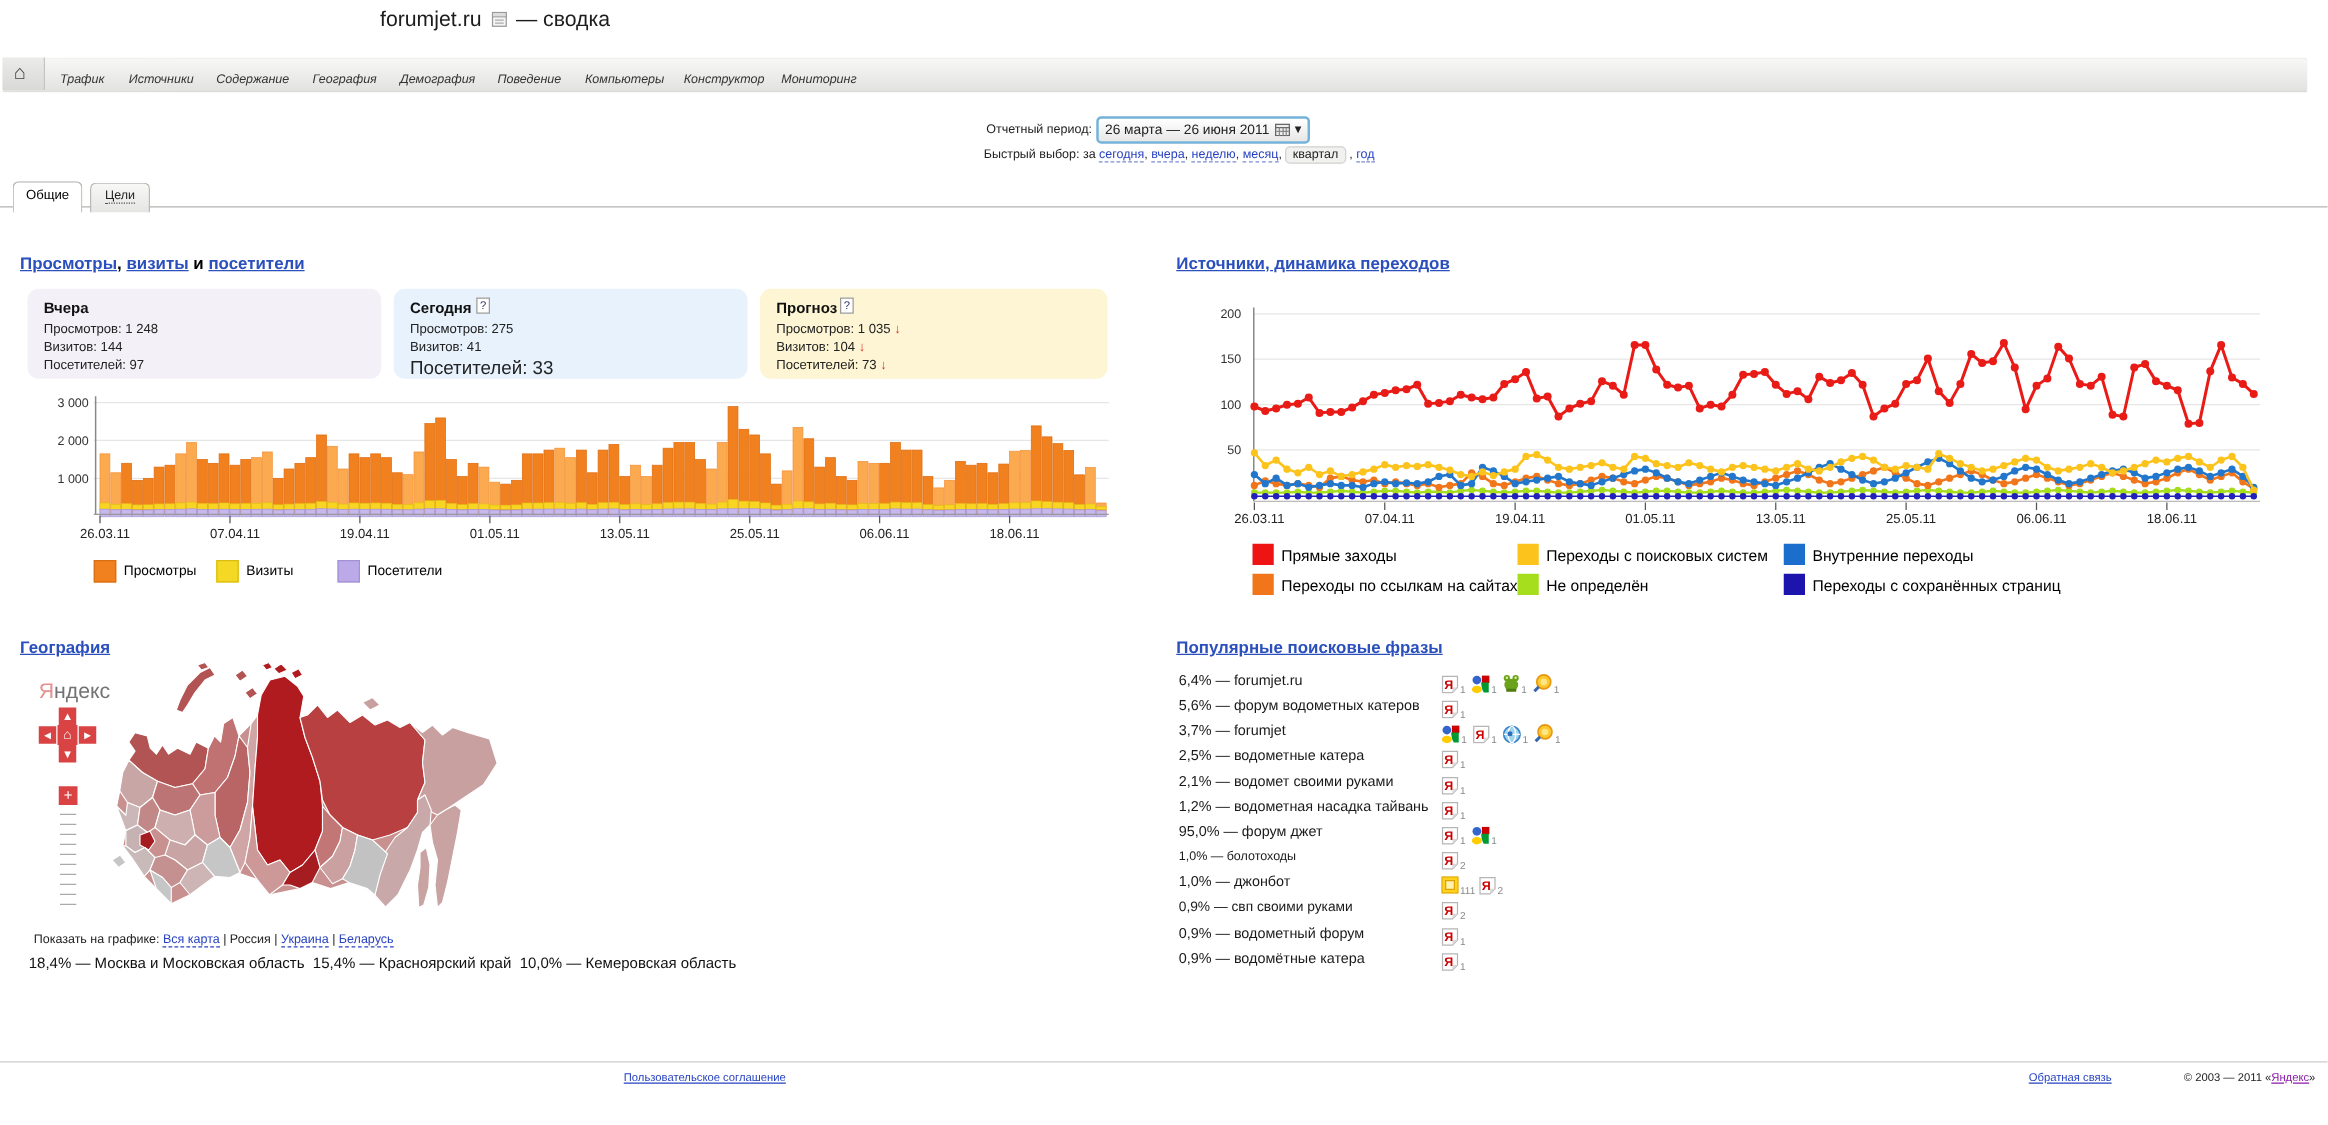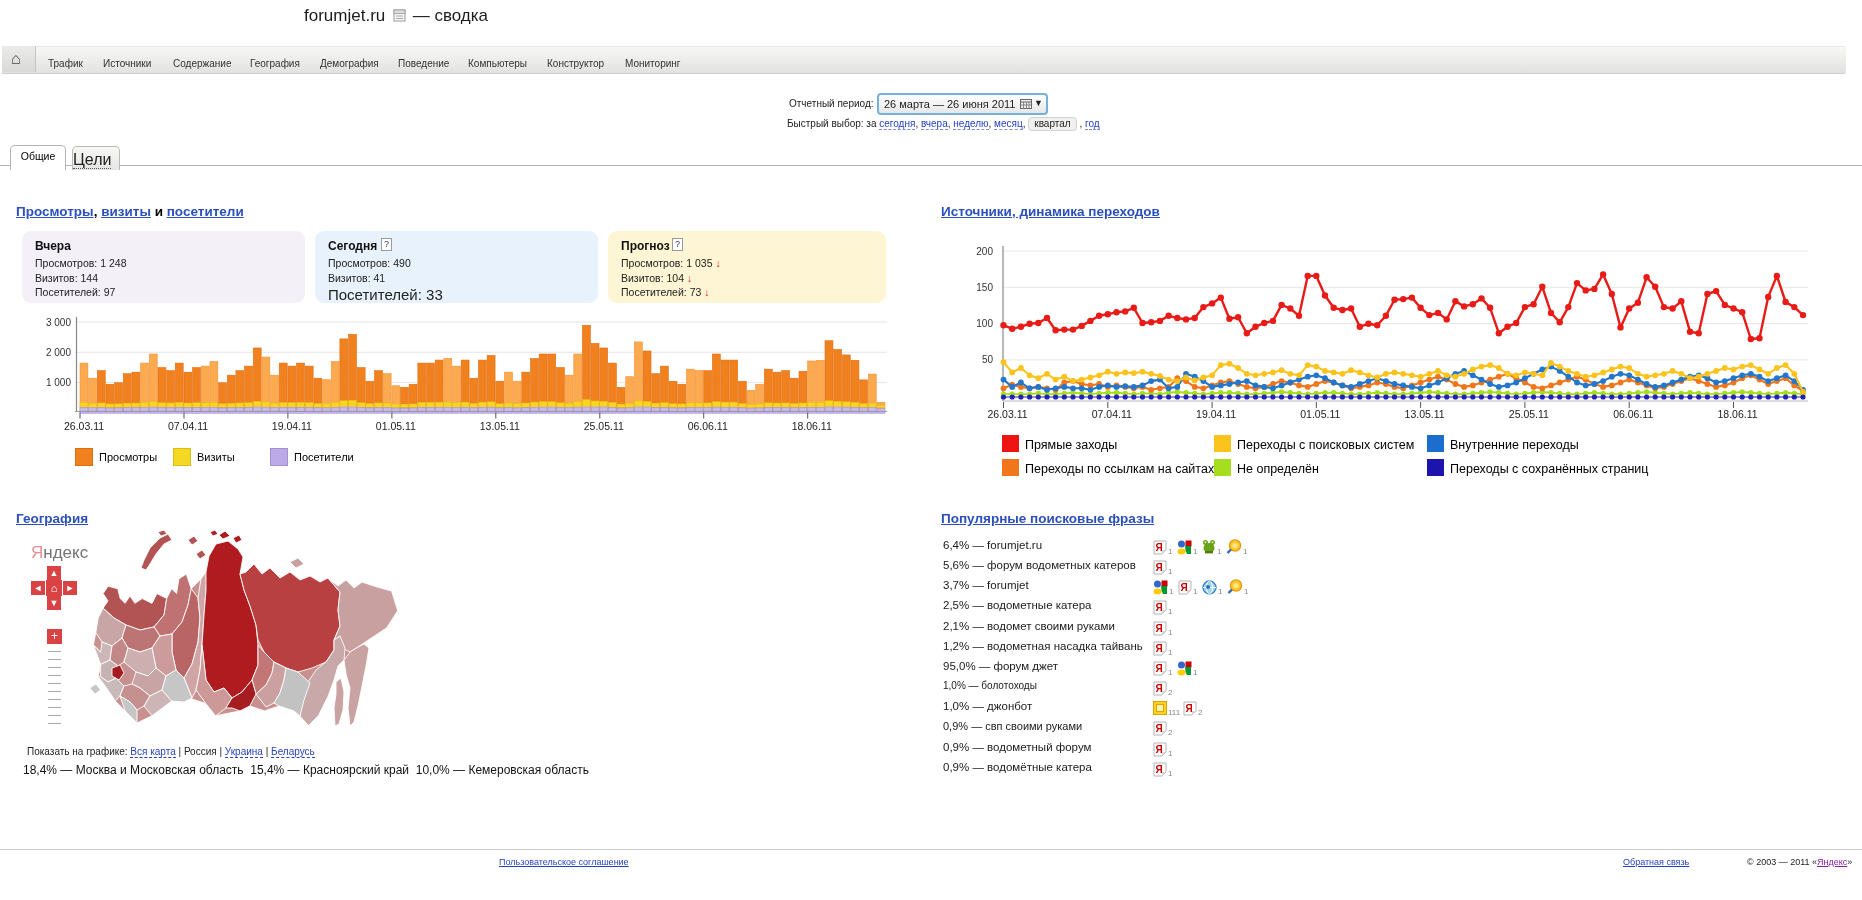--- a/index.html
+++ b/index.html
@@ -1,19 +1,19 @@
 <!DOCTYPE html>
 <html><head><meta charset="utf-8"><title>forumjet.ru — сводка</title>
 <style>
 html,body{margin:0;padding:0;background:#fff;font-family:"Liberation Sans",sans-serif;}
 body{position:relative;width:1862px;height:900px;overflow:hidden;}
 a{text-decoration:underline;}
 .hl{color:#2b50bd;font-weight:bold;font-size:13.5px;}
 .abs{position:absolute;}
-.navitem{color:#333;font-size:10px;text-decoration:none;}
+.navitem{color:#333;font-size:10px;text-decoration:none;font-style:italic;}
 </style></head>
 <body>
 
 <div class="abs" style="left:304px;top:6px;font-size:17px;color:#1c1c1c">forumjet.ru
 <svg width="13" height="13" style="margin:0 2px -1px 3px">
       <rect x="1" y="1" width="11" height="11" fill="#f5f5f5" stroke="#999"></rect>
       <rect x="1" y="1" width="11" height="3.5" fill="#ddd" stroke="#999" stroke-width="0.8"></rect>
       <line x1="3" y1="7" x2="10" y2="7" stroke="#aaa"></line>
       <line x1="3" y1="9.5" x2="10" y2="9.5" stroke="#aaa"></line>
     </svg>
@@ -41,34 +41,34 @@
     <line x1="3.5" y1="4" x2="3.5" y2="10.5" stroke="#888"></line>
     <line x1="6.5" y1="4" x2="6.5" y2="10.5" stroke="#888"></line>
     <line x1="9" y1="4" x2="9" y2="10.5" stroke="#888"></line>
     <line x1="1" y1="7" x2="11" y2="7" stroke="#888"></line>
   </svg>
 <div class="abs" style="left:1034px;top:98px;font-size:9px;color:#222">▼</div>
 <div class="abs" style="left:787px;top:118px;font-size:10px;color:#222">Быстрый выбор: за <a href="#" style="color:#2742c0;text-decoration:none;border-bottom:1px dashed #7a8cd0">сегодня</a>, <a href="#" style="color:#2742c0;text-decoration:none;border-bottom:1px dashed #7a8cd0">вчера</a>, <a href="#" style="color:#2742c0;text-decoration:none;border-bottom:1px dashed #7a8cd0">неделю</a>, <a href="#" style="color:#2742c0;text-decoration:none;border-bottom:1px dashed #7a8cd0">месяц</a>, <span style="background:#f1f1ef;border:1px solid #d2d2d0;border-radius:4px;padding:0px 5px 1px;">квартал</span> , <a href="#" style="color:#2742c0;text-decoration:none;border-bottom:1px dashed #7a8cd0">год</a></div>
 
 <div class="abs" style="left:0;top:165px;width:1862px;border-top:1px solid #b3b3b1;"></div>
 <div class="abs" style="left:10px;top:145px;width:54px;height:20px;background:#fff;border:1px solid #b3b3b1;border-bottom:none;border-radius:5px 5px 0 0;text-align:center;font-size:10.5px;color:#000;padding-top:4px;">Общие</div>
-<div class="abs" style="left:72px;top:146px;width:46px;height:19px;background:linear-gradient(#f8f8f6,#e5e5e3);border:1px solid #b9b9b7;border-bottom:none;border-radius:5px 5px 0 0;font-size:16px;padding-top:4px;"><span style="border-bottom:1px dotted #555;color:#222">Цели</span></div>
+<div class="abs" style="left:72px;top:146px;width:46px;height:19px;background:linear-gradient(#f8f8f6,#e5e5e3);border:1px solid #b9b9b7;border-bottom:none;border-radius:5px 5px 0 0;text-align:center;font-size:10px;padding-top:4px;"><span style="border-bottom:1px dotted #555;color:#222">Цели</span></div>
 
 <div class="abs" style="left:16px;top:202px;"><a href="#" class="hl">Просмотры</a><span style="font-size:13.5px;font-weight:bold;color:#000">, </span><a href="#" class="hl">визиты</a><span style="font-size:13.5px;font-weight:bold;color:#000"> и </span><a href="#" class="hl">посетители</a></div>
 
 <div class="abs" style="left:22px;top:231px;width:283px;height:72px;background:#f3f0f8;border-radius:9px;"></div>
 <div class="abs" style="left:35px;top:239px;font-size:12px;font-weight:bold;color:#111">Вчера</div>
 <div class="abs" style="left:35px;top:257px;font-size:10.5px;color:#222">Просмотров: 1 248</div>
 <div class="abs" style="left:35px;top:272px;font-size:10.5px;color:#222">Визитов: 144</div>
 <div class="abs" style="left:35px;top:286px;font-size:10.5px;color:#222">Посетителей: 97</div>
 
 <div class="abs" style="left:315px;top:231px;width:283px;height:72px;background:#e7f2fc;border-radius:9px;"></div>
 <div class="abs" style="left:328px;top:239px;font-size:12px;font-weight:bold;color:#111">Сегодня</div>
 <div class="abs" style="left:381px;top:238px;width:9px;height:11px;border:1px solid #9a9a9a;background:#fff;font-size:9px;color:#336;text-align:center;line-height:11px;">?</div>
-<div class="abs" style="left:328px;top:257px;font-size:10.5px;color:#222">Просмотров: 490</div>
+<div class="abs" style="left:328px;top:257px;font-size:10.5px;color:#222">Просмотров: 275</div>
 <div class="abs" style="left:328px;top:272px;font-size:10.5px;color:#222">Визитов: 41</div>
 <div class="abs" style="left:328px;top:286px;font-size:15px;color:#222">Посетителей: 33</div>
 
 <div class="abs" style="left:608px;top:231px;width:278px;height:72px;background:#fdf5d3;border-radius:9px;"></div>
 <div class="abs" style="left:621px;top:239px;font-size:12px;font-weight:bold;color:#111">Прогноз</div>
 <div class="abs" style="left:672px;top:238px;width:9px;height:11px;border:1px solid #9a9a9a;background:#fff;font-size:9px;color:#336;text-align:center;line-height:11px;">?</div>
 <div class="abs" style="left:621px;top:257px;font-size:10.5px;color:#222">Просмотров: 1 035 <span style="color:#e0352b">↓</span></div>
 <div class="abs" style="left:621px;top:272px;font-size:10.5px;color:#222">Визитов: 104 <span style="color:#e0352b">↓</span></div>
 <div class="abs" style="left:621px;top:286px;font-size:10.5px;color:#222">Посетителей: 73 <span style="color:#e0352b">↓</span></div>
 

